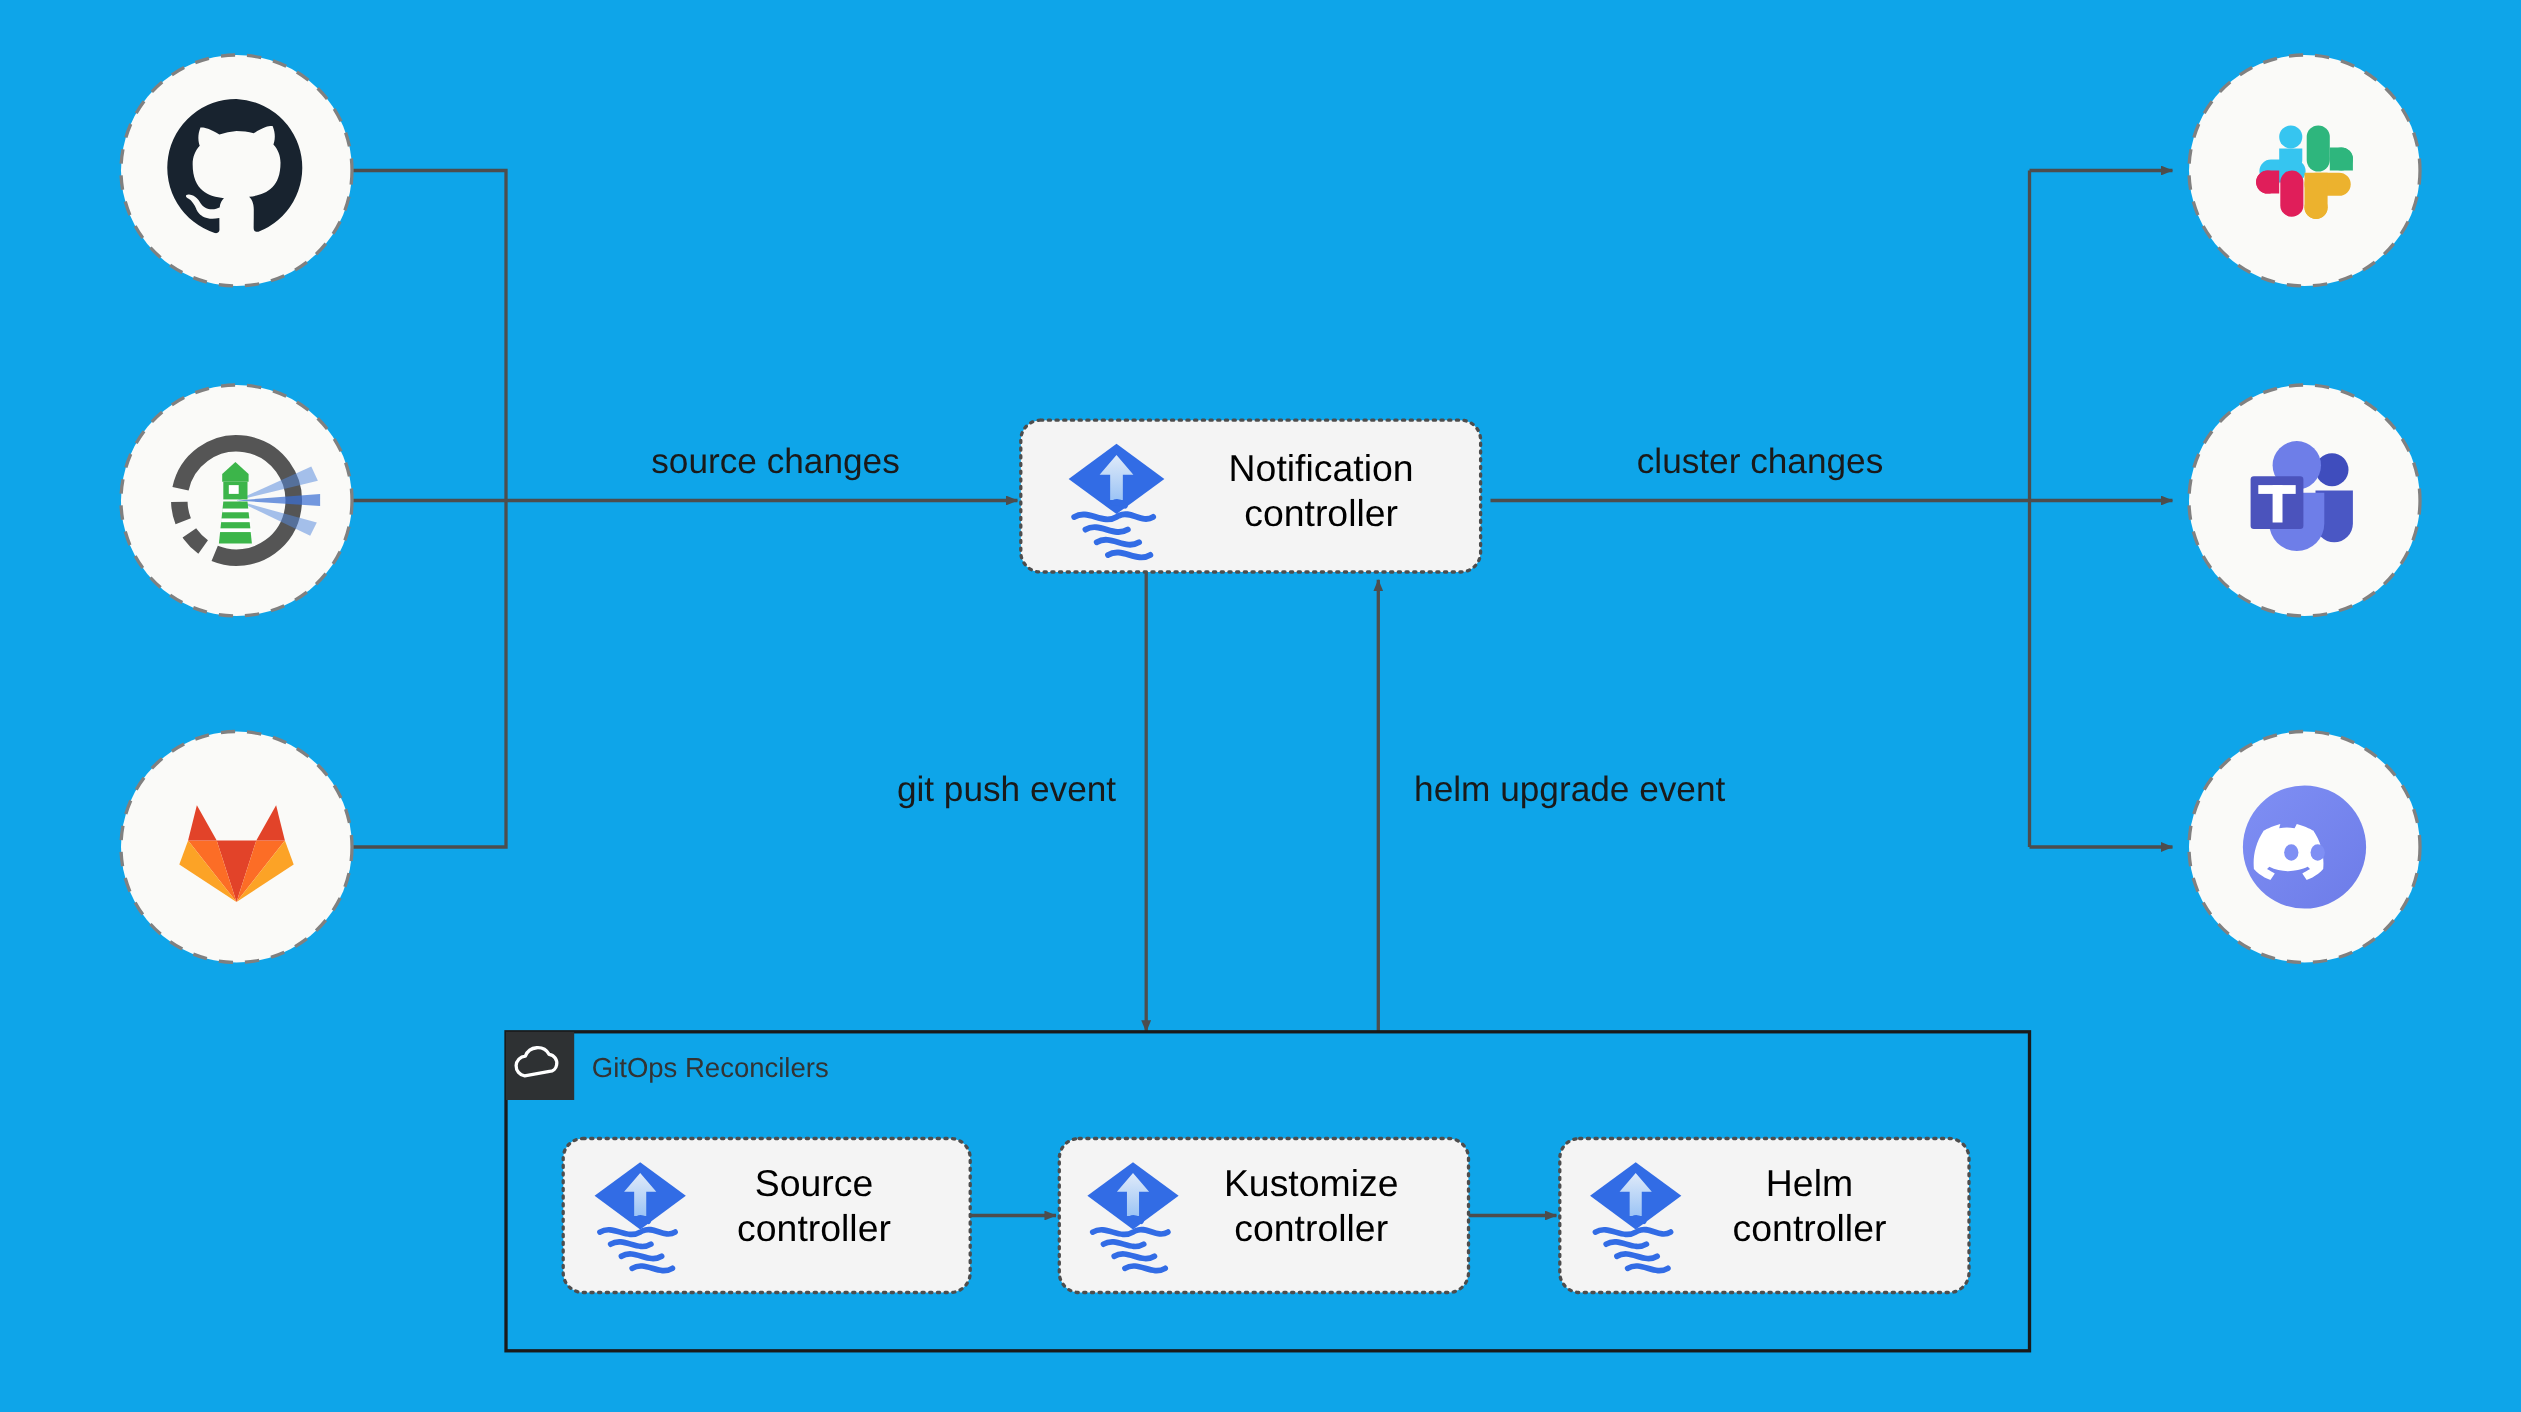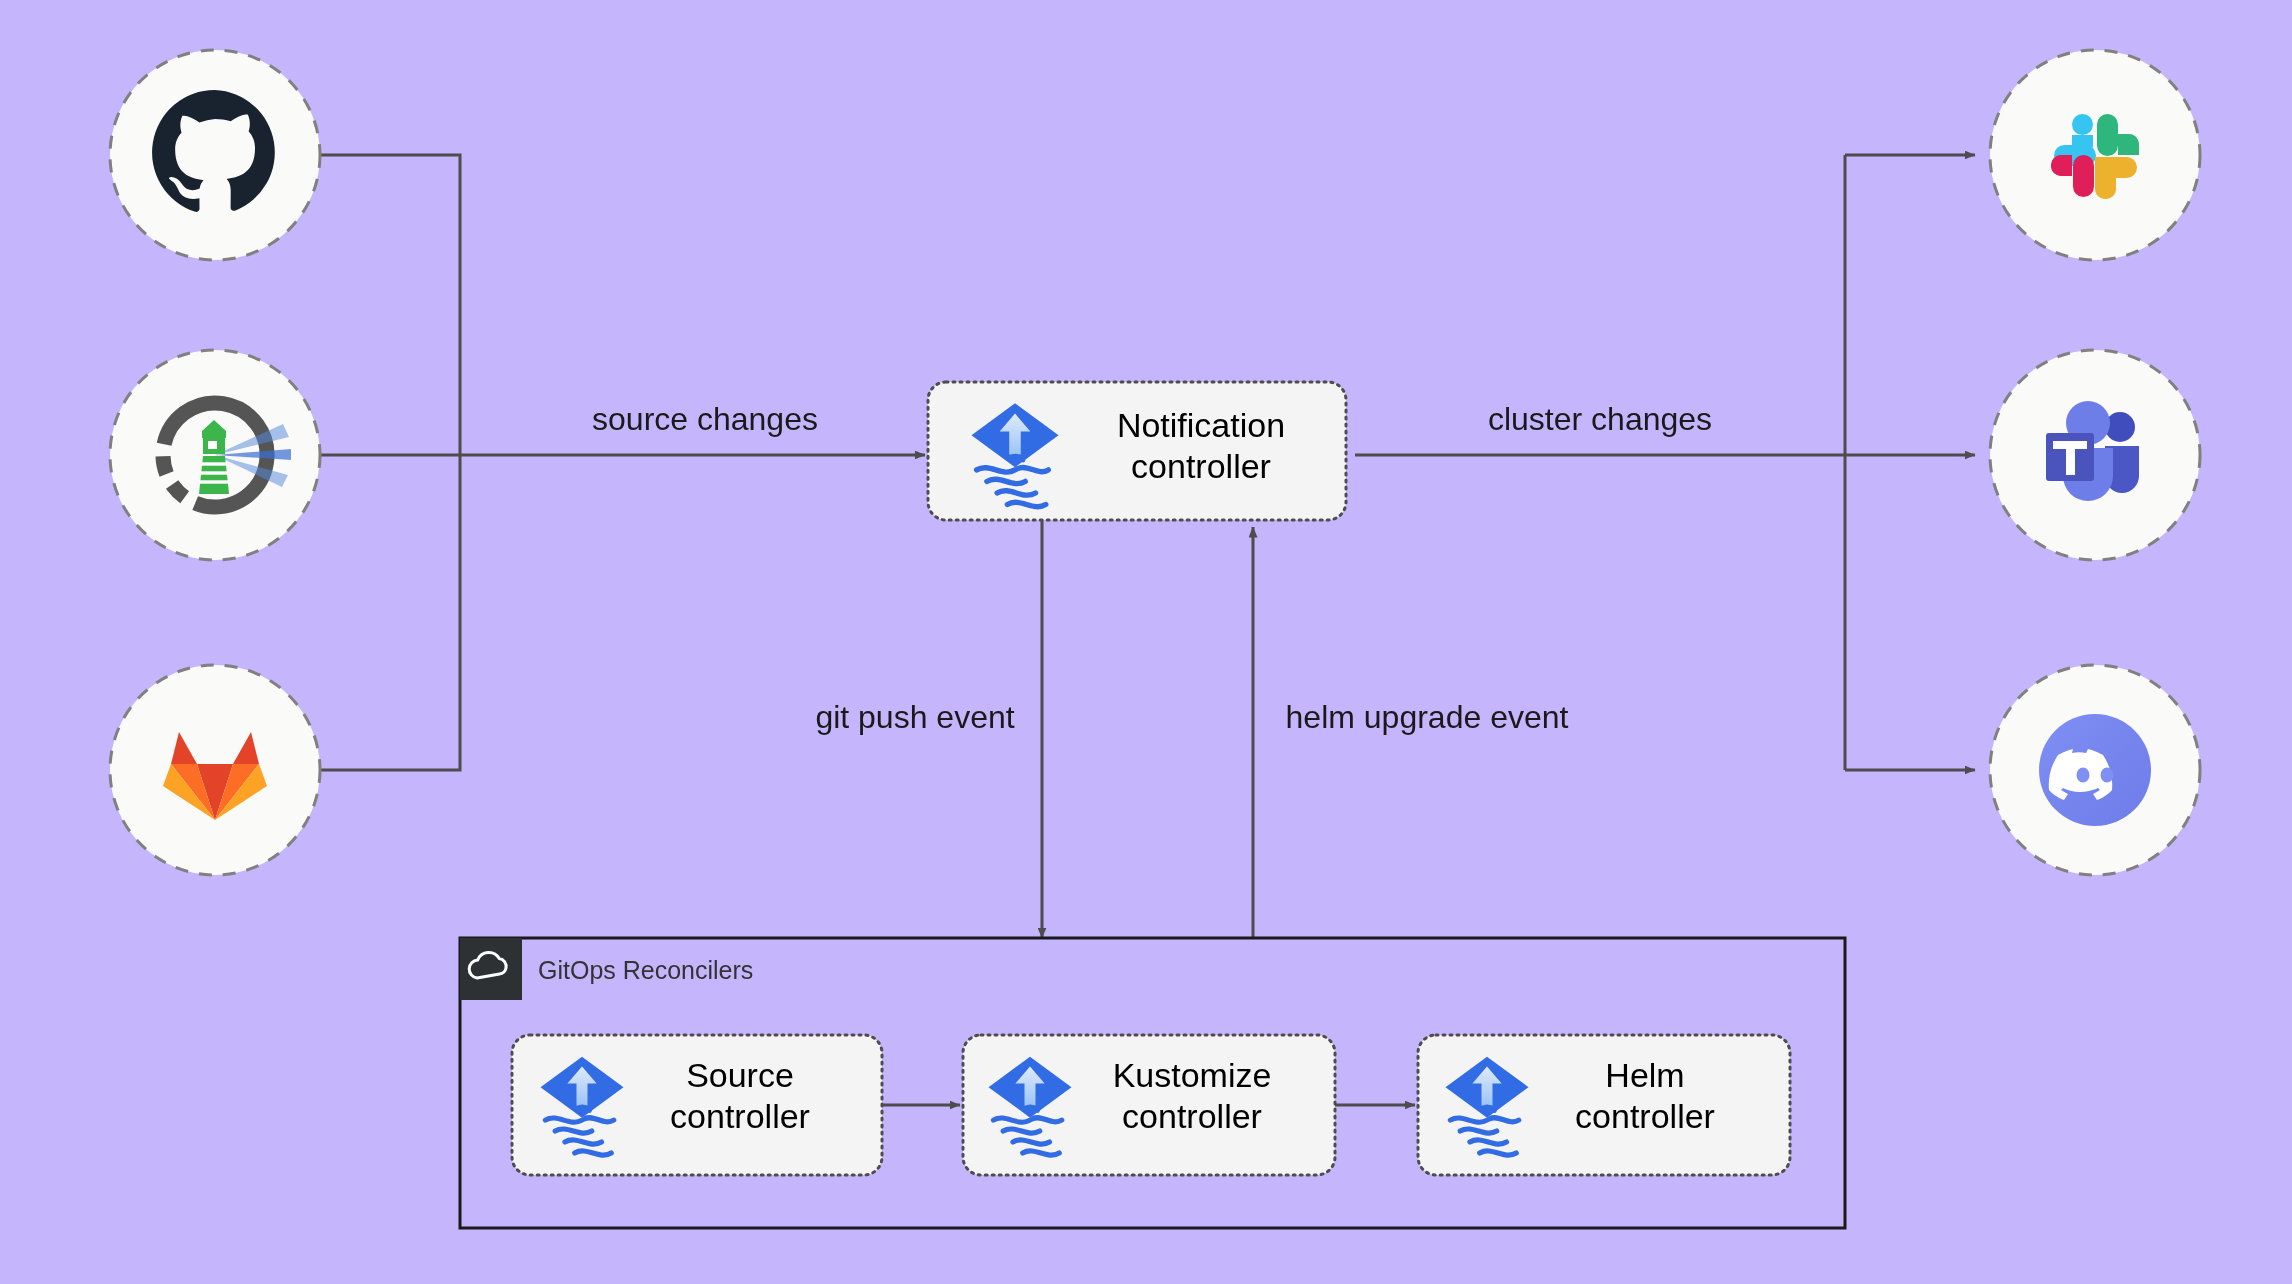--- a/index.html
+++ b/index.html
@@ -12,21 +12,21 @@
     width: 2292px;
     height: 1284px;
     overflow: hidden;
     font-family: "Liberation Sans", sans-serif;
     color: #000000;
   }
   #diagram-root {
     position: relative;
     width: 2292px;
     height: 1284px;
-    background: #c4b5fd;
+    background: #0ea5e9;
   }
   svg.layer {
     position: absolute;
     top: 0;
     left: 0;
     width: 2292px;
     height: 1284px;
   }
   .edge-line {
     fill: none;

